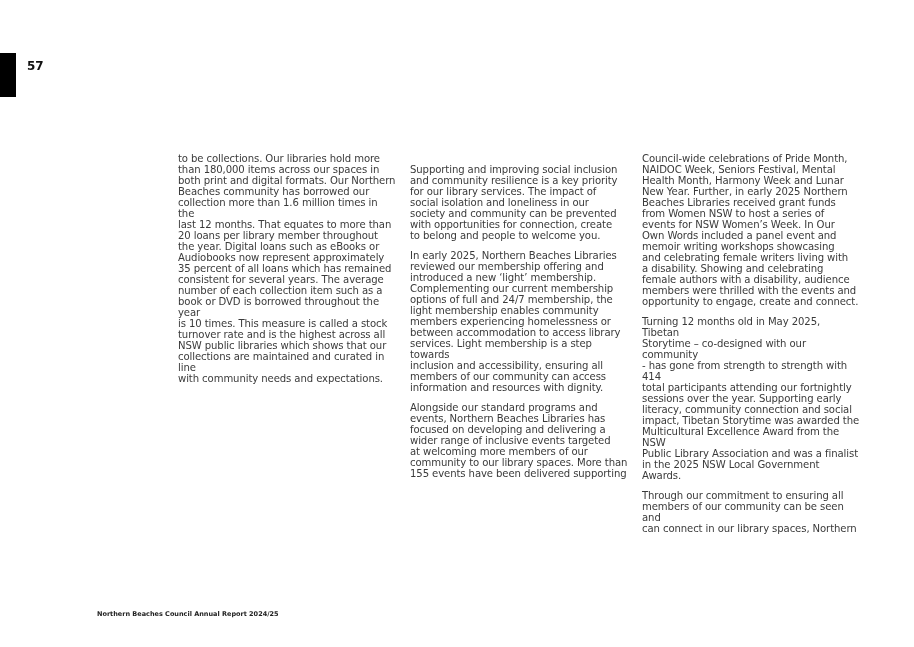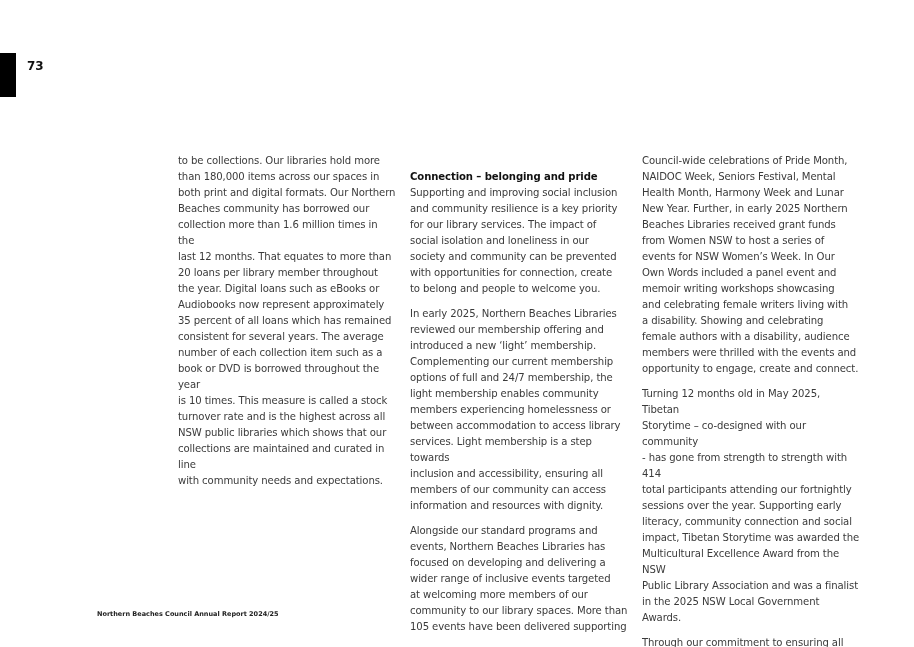--- a/index.html
+++ b/index.html
@@ -2,33 +2,33 @@
 <html><head>
 <meta charset="utf-8">
 <style>
   html, body { margin: 0; padding: 0; }
   body {
     width: 914px; height: 647px; background: #ffffff; position: relative; overflow: hidden;
     font-family: "DejaVu Sans", sans-serif; color: #3a3a3a;
   }
   .tab-bar { position: absolute; left: 0; top: 53px; width: 16px; height: 44px; background: #000; }
   .page-num { position: absolute; left: 27px; top: 59px; font-size: 12px; font-weight: bold; color: #111; }
-  .col { position: absolute; top: 153px; width: 218px; font-size: 10.1px; line-height: 16px; letter-spacing: -0.1px; }
+  .col { position: absolute; top: 153px; width: 218px; font-size: 10.1px; line-height: 11px; letter-spacing: -0.1px; }
   .col p { margin: 0 0 9px 0; white-space: pre-line; }
   .col1 { left: 178px; }
   .col2 { left: 410px; }
   .col3 { left: 642px; }
   .heading { font-weight: bold; color: #111; display: block; }
   .footer { position: absolute; left: 61px; top: 610px; font-size: 6.5px; font-weight: bold; color: #222; margin-left: 36px; }
 </style>
 </head>
 <body>
 
 <div class="tab-bar"></div>
-<div class="page-num">73</div>
+<div class="page-num">57</div>
 
 <div class="col col1">
   <p>to be collections. Our libraries hold more
 than 180,000 items across our spaces in
 both print and digital formats. Our Northern
 Beaches community has borrowed our
 collection more than 1.6 million times in the
 last 12 months. That equates to more than
 20 loans per library member throughout
 the year. Digital loans such as eBooks or
@@ -39,21 +39,21 @@
 book or DVD is borrowed throughout the year
 is 10 times. This measure is called a stock
 turnover rate and is the highest across all
 NSW public libraries which shows that our
 collections are maintained and curated in line
 with community needs and expectations.</p>
 </div>
 
 <div class="col col2">
   <p style="margin-bottom:9px;">
-    <span class="heading">Connection – belonging and pride</span><span>Supporting and improving social inclusion
+    <span>Supporting and improving social inclusion
 and community resilience is a key priority
 for our library services. The impact of
 social isolation and loneliness in our
 society and community can be prevented
 with opportunities for connection, create
 to belong and people to welcome you.</span>
   </p>
   <p>In early 2025, Northern Beaches Libraries
 reviewed our membership offering and
 introduced a new ‘light’ membership.
@@ -65,21 +65,21 @@
 services. Light membership is a step towards
 inclusion and accessibility, ensuring all
 members of our community can access
 information and resources with dignity.</p>
   <p>Alongside our standard programs and
 events, Northern Beaches Libraries has
 focused on developing and delivering a
 wider range of inclusive events targeted
 at welcoming more members of our
 community to our library spaces. More than
-105 events have been delivered supporting</p>
+155 events have been delivered supporting</p>
 </div>
 
 <div class="col col3">
   <p>Council-wide celebrations of Pride Month,
 NAIDOC Week, Seniors Festival, Mental
 Health Month, Harmony Week and Lunar
 New Year. Further, in early 2025 Northern
 Beaches Libraries received grant funds
 from Women NSW to host a series of
 events for NSW Women’s Week. In Our

